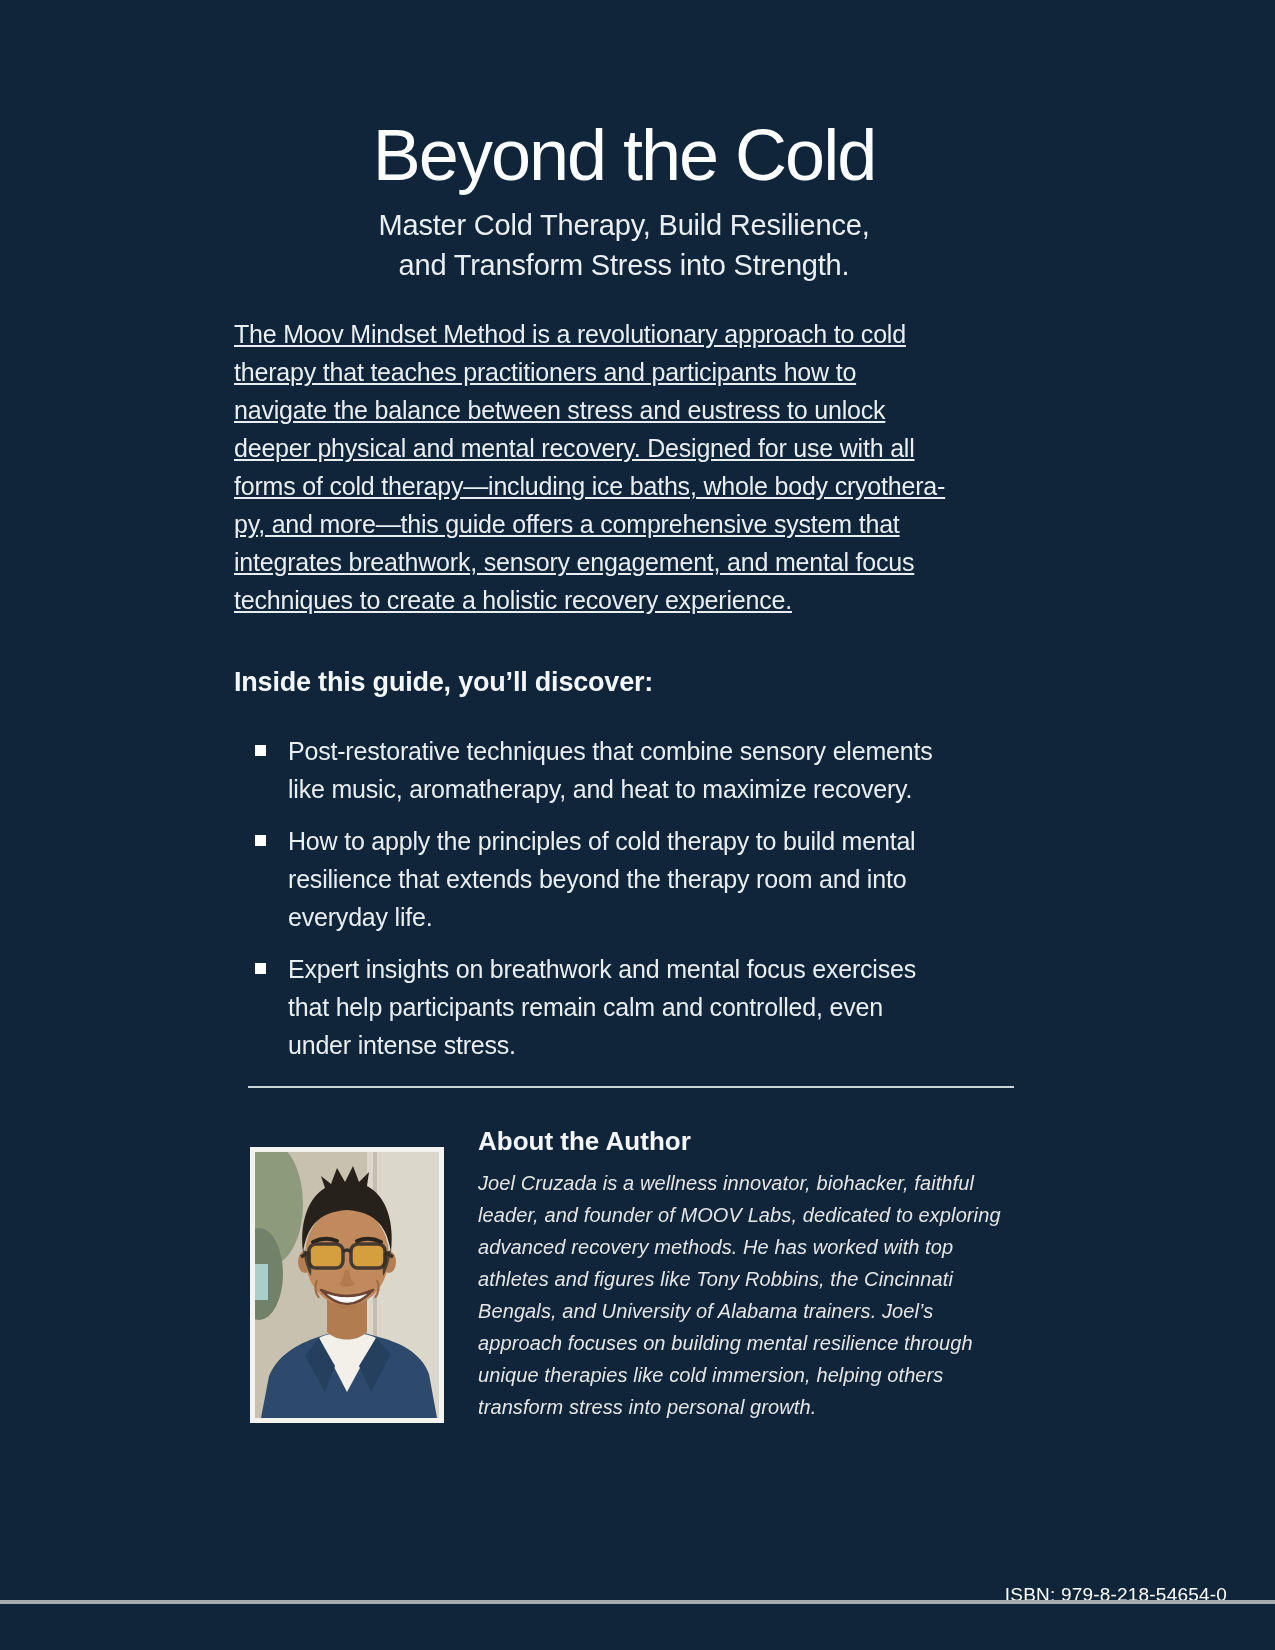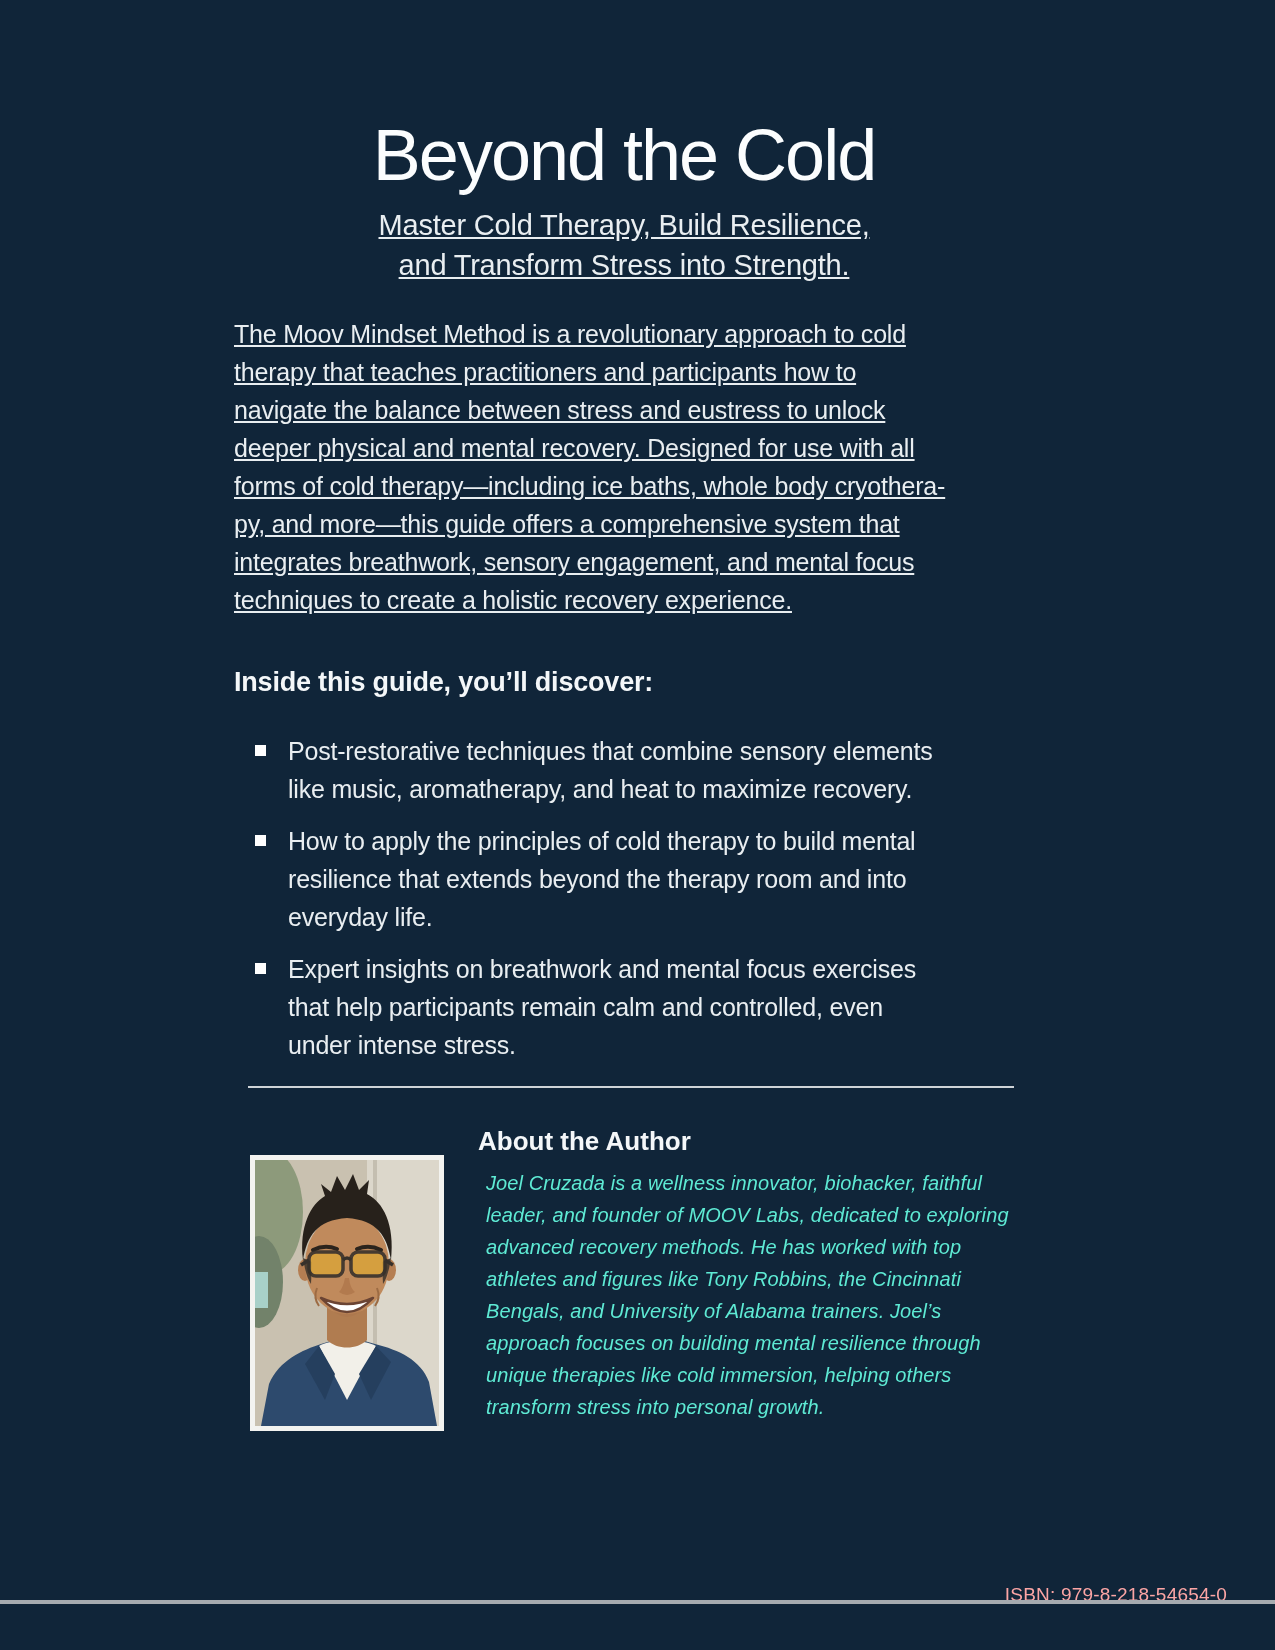--- a/index.html
+++ b/index.html
@@ -30,21 +30,20 @@
     color: #fbfdfe;
   }
   .subtitle {
     margin: 10px 0 0 0;
     font-size: 29px;
     font-weight: 400;
     line-height: 40px;
     letter-spacing: -0.2px;
     color: #e9eef1;
     white-space: pre-line;
-    text-decoration: underline;
   }
   .content {
     margin-left: 234px;
     width: 790px;
   }
   .intro {
     margin: 30px 0 0 0;
     font-size: 25px;
     line-height: 38px;
     letter-spacing: -0.2px;
@@ -101,35 +100,35 @@
     line-height: 0;
   }
   .author-text { width: 566px; }
   .author-heading {
     margin: 0 0 10px 0;
     font-size: 26px;
     font-weight: 700;
     color: #f4f7f9;
   }
   .bio {
-    margin: 8px;
+    margin: 0;
     font-size: 20px;
     font-style: italic;
     line-height: 32px;
     letter-spacing: 0.1px;
-    color: #5eead4;
+    color: #e5e5e5;
     white-space: pre-line;
   }
   .isbn {
     position: absolute;
     top: 1584px;
     right: 48px;
     font-size: 19px;
     letter-spacing: 0.2px;
-    color: #fca5a5;
+    color: #ffffff;
   }
   .bottom-strip {
     position: absolute;
     left: 0; bottom: 0;
     width: 100%; height: 4px;
     background: #a6abb0;
   }
 </style>
 </head>
 <body>

